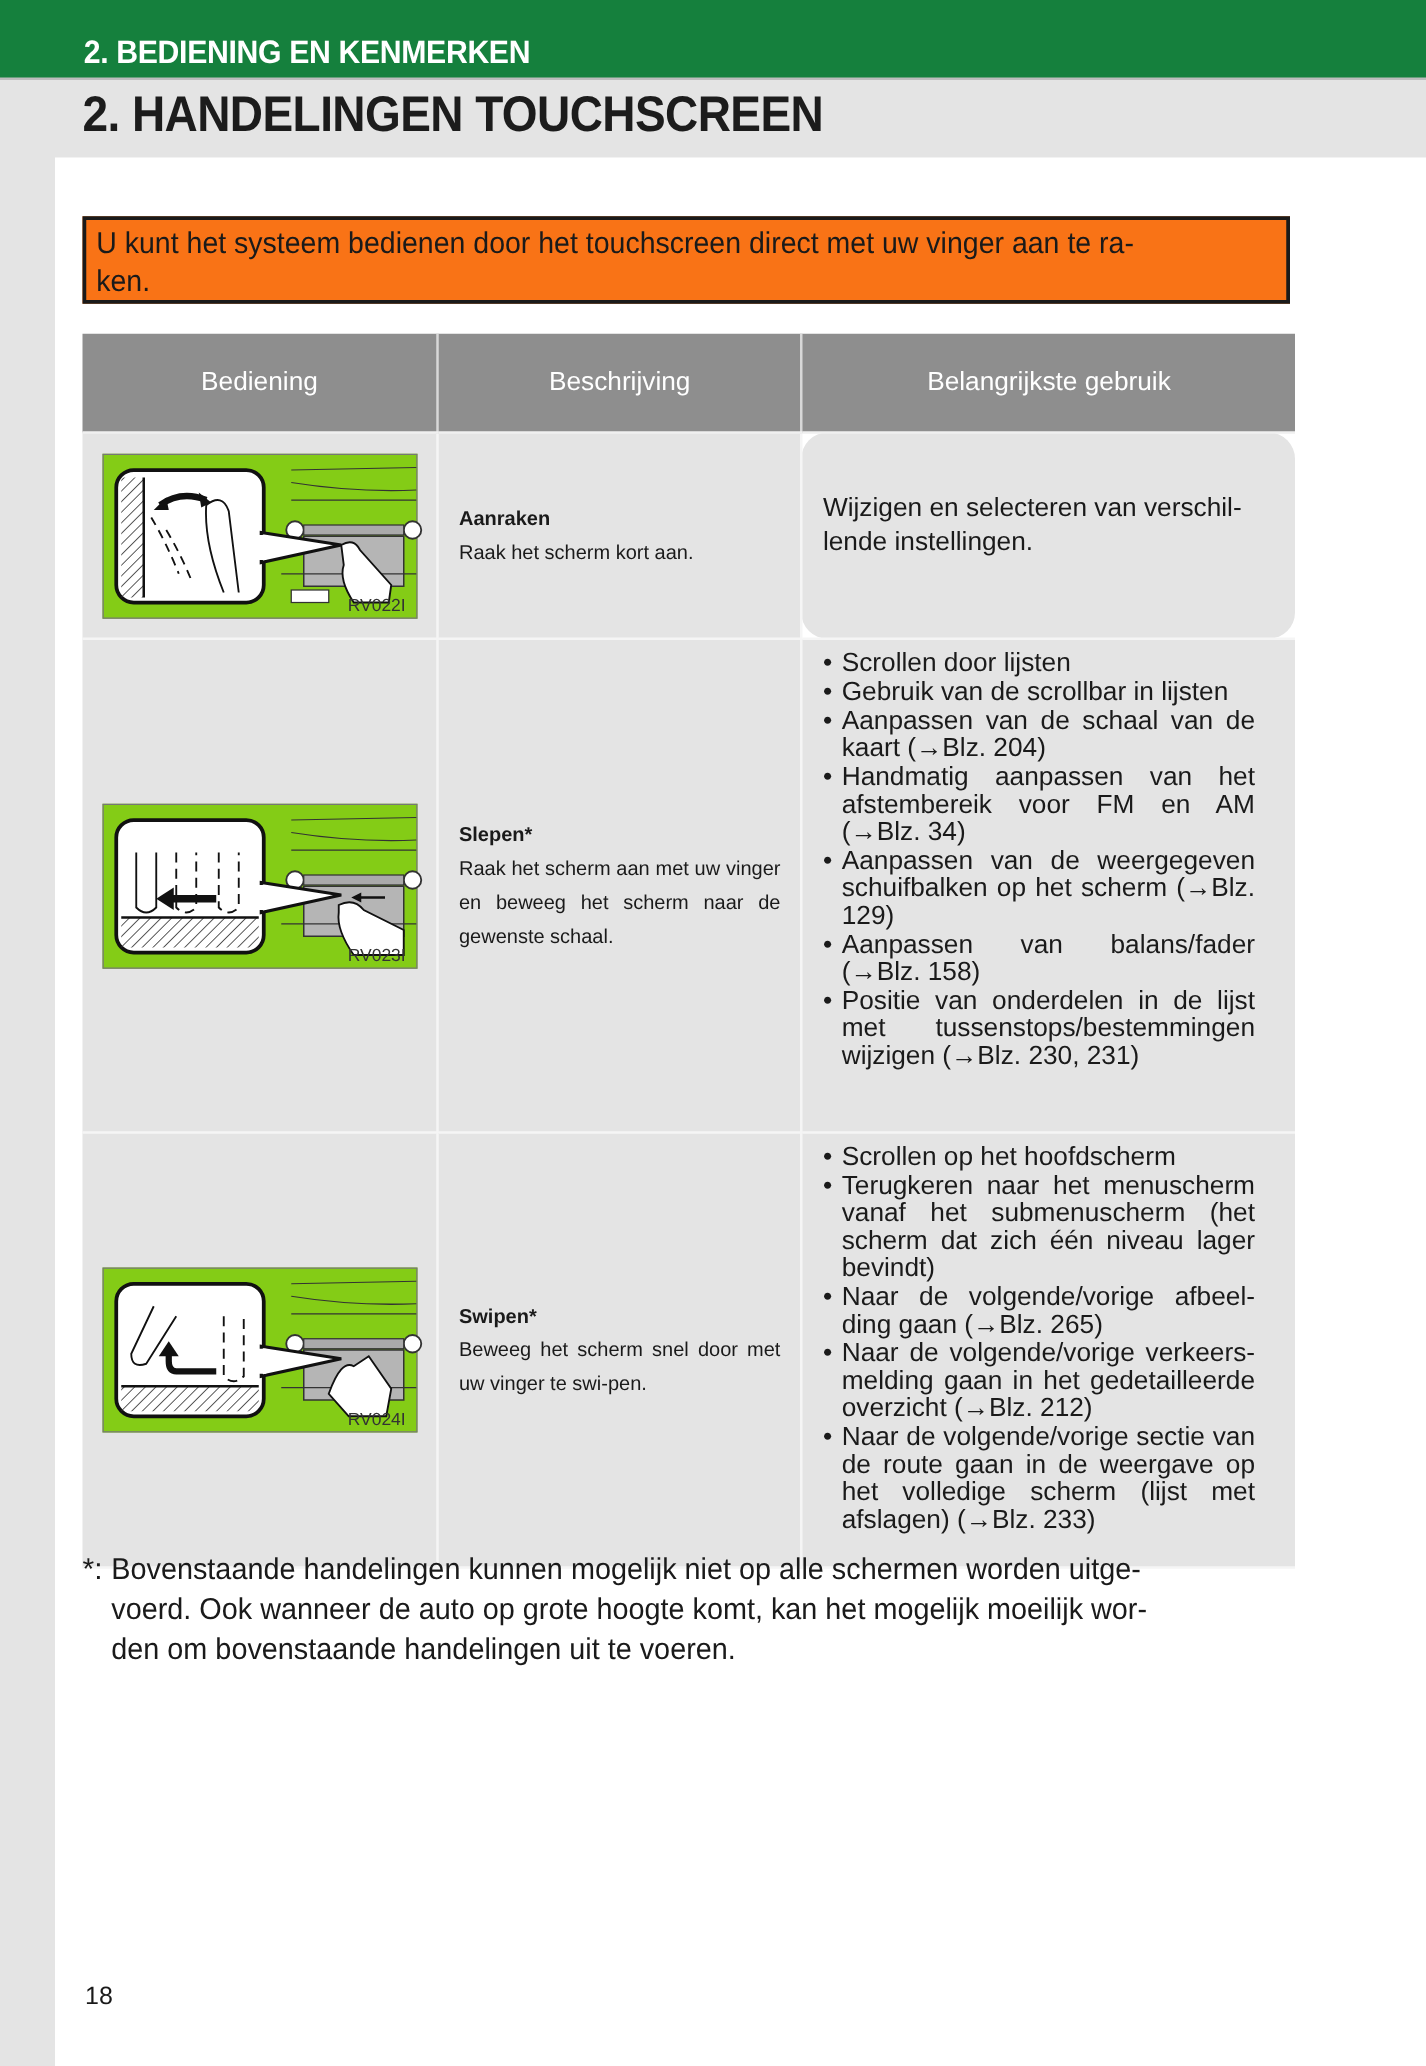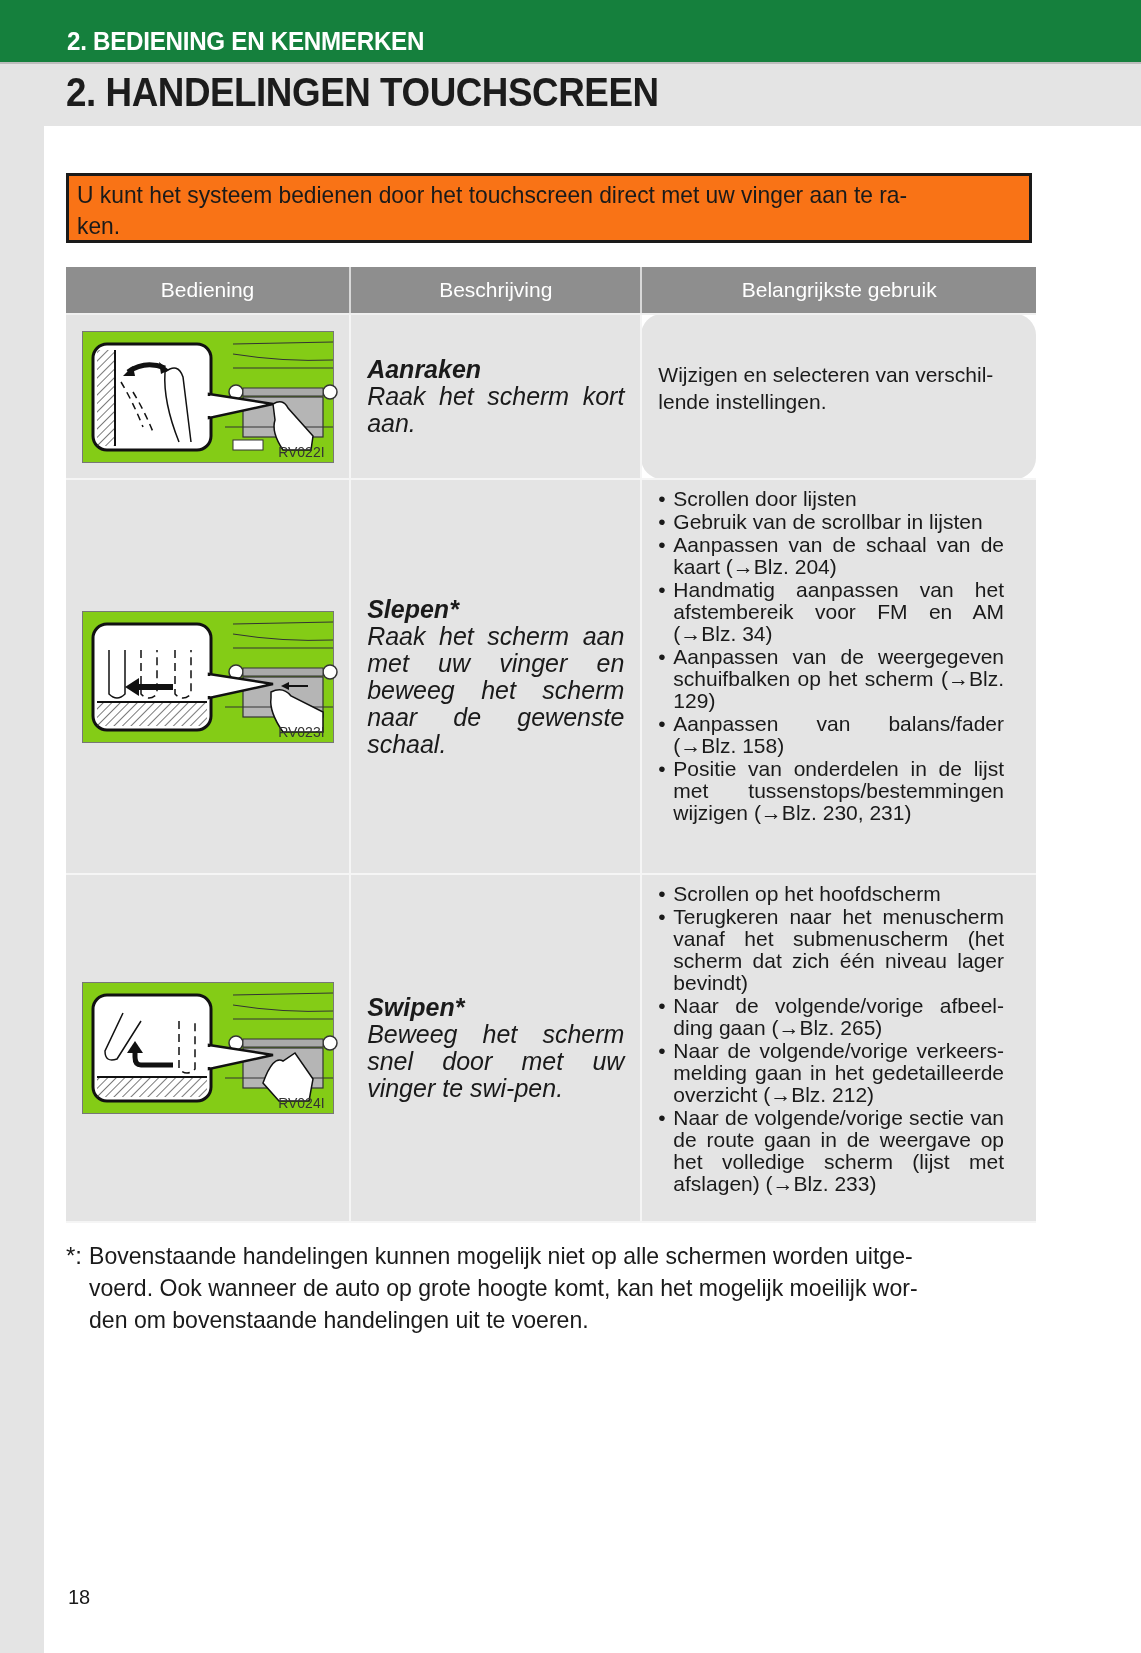--- a/index.html
+++ b/index.html
@@ -34,40 +34,40 @@
     transform-origin: left top;
   }
   .intro-box span { display: inline-block; transform: scaleX(0.95); transform-origin: left top; white-space: pre-line; }
   table.ops {
     position: absolute; left: 66px; top: 267px; width: 970px;
     border-collapse: collapse; table-layout: fixed;
   }
   table.ops th {
     background: #8e8e8e; color: #ffffff; font-weight: normal; font-size: 21px;
     height: 46px; border-right: 2px solid #d8d8d8; border-bottom: 2px solid #f0f0f0;
-    padding: 0;
+    padding: 16px;
   }
   table.ops th:last-child { border-right: none; }
   table.ops td {
     background: #e4e4e4; vertical-align: middle; padding: 0;
     border-right: 2px solid #f5f5f5; border-bottom: 2px solid #f5f5f5;
   }
   table.ops td:last-child { border-right: none; }
   .col1 { width: 283px; }
   .col2 { width: 290px; }
   .col3 { width: 393px; }
   .illus {
     width: 252px; height: 132px; margin: 0 auto; background: #84cc16;
     border: 1px solid #777; position: relative; box-sizing: border-box;
   }
   .illus svg { position: absolute; left: 0; top: 0; }
   .illus .code {
     position: absolute; right: 8px; bottom: 2px; font-size: 14px; color: #333;
   }
-  .desc { padding: 0 16px 0 16px; font-size: 25px; line-height: 27px; text-align: justify; font-style: italic; }
+  .desc { padding: 0 16px 0 16px; font-size: 16px; line-height: 27px; text-align: justify; }
   .desc b { display: block; font-weight: bold; }
   .uses { padding: 8px 32px 8px 16px; font-size: 21px; line-height: 22px; }
   .uses ul { margin: 0; padding: 0; list-style: none; }
   .uses li { position: relative; padding-left: 15px; text-align: justify; margin-bottom: 1px; }
   .uses li::before { content: "•"; position: absolute; left: 0; top: 0; }
   .plain { font-size: 21px; line-height: 27px; padding: 0 16px; }
   .footnote {
     position: absolute; left: 66px; top: 1240px; width: 960px;
     font-size: 24px; line-height: 32px;
   }

